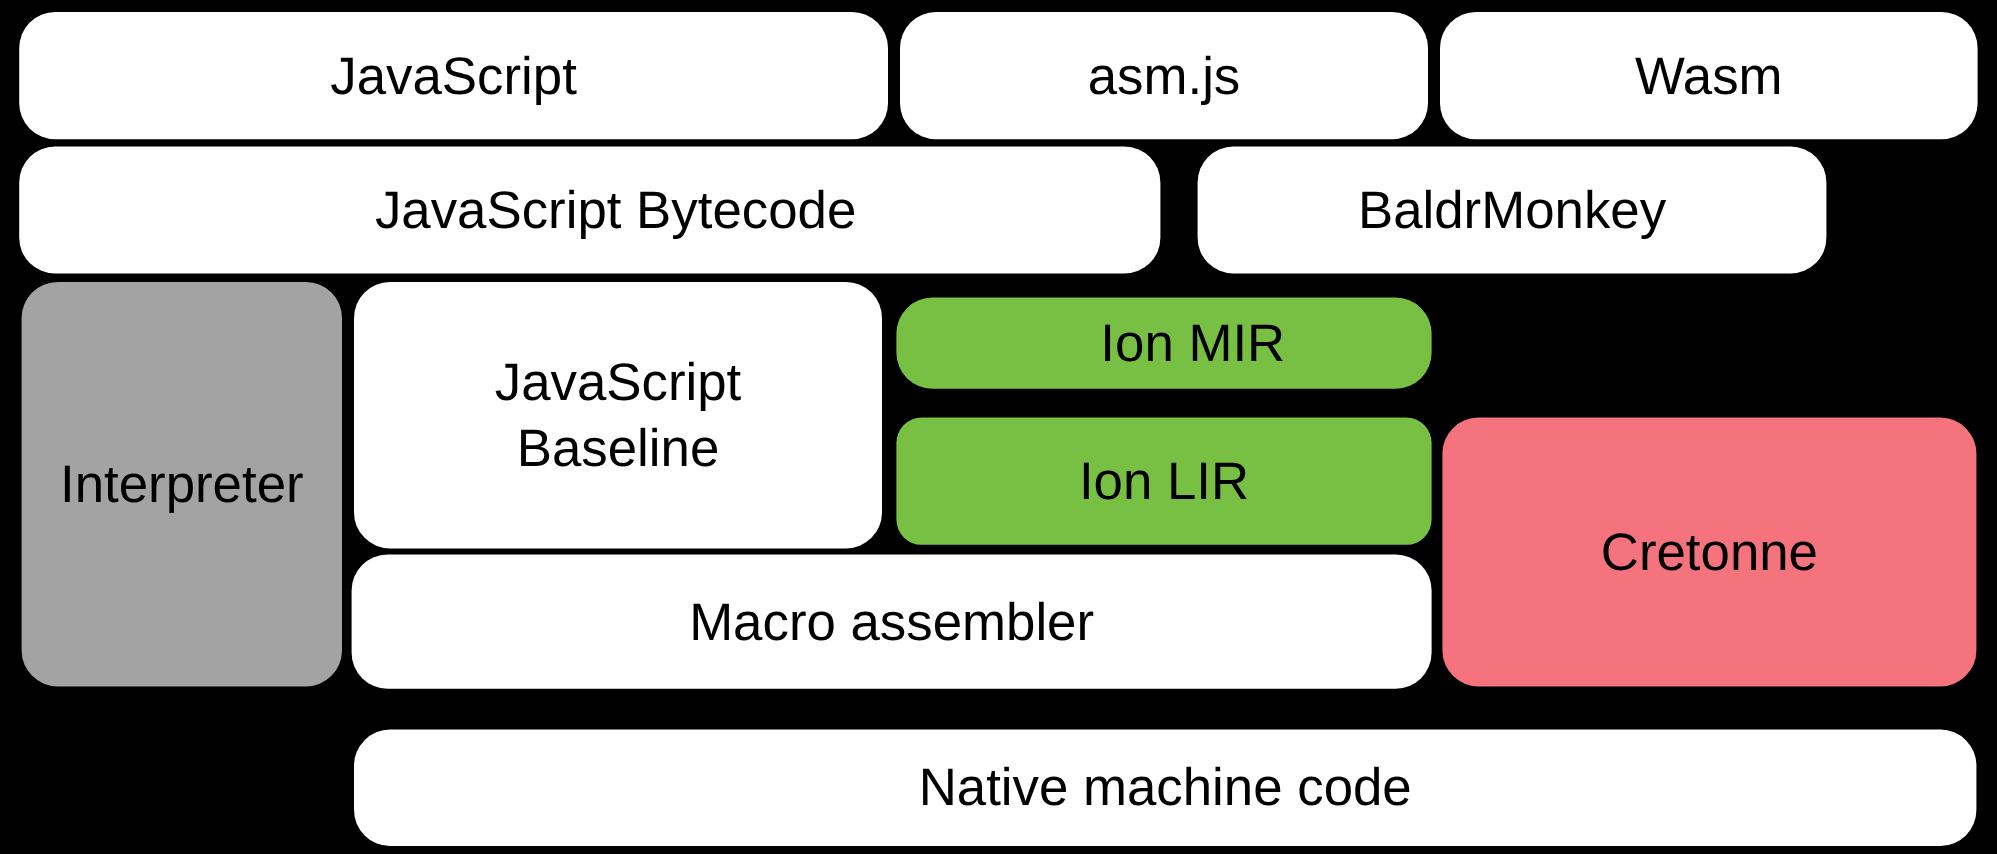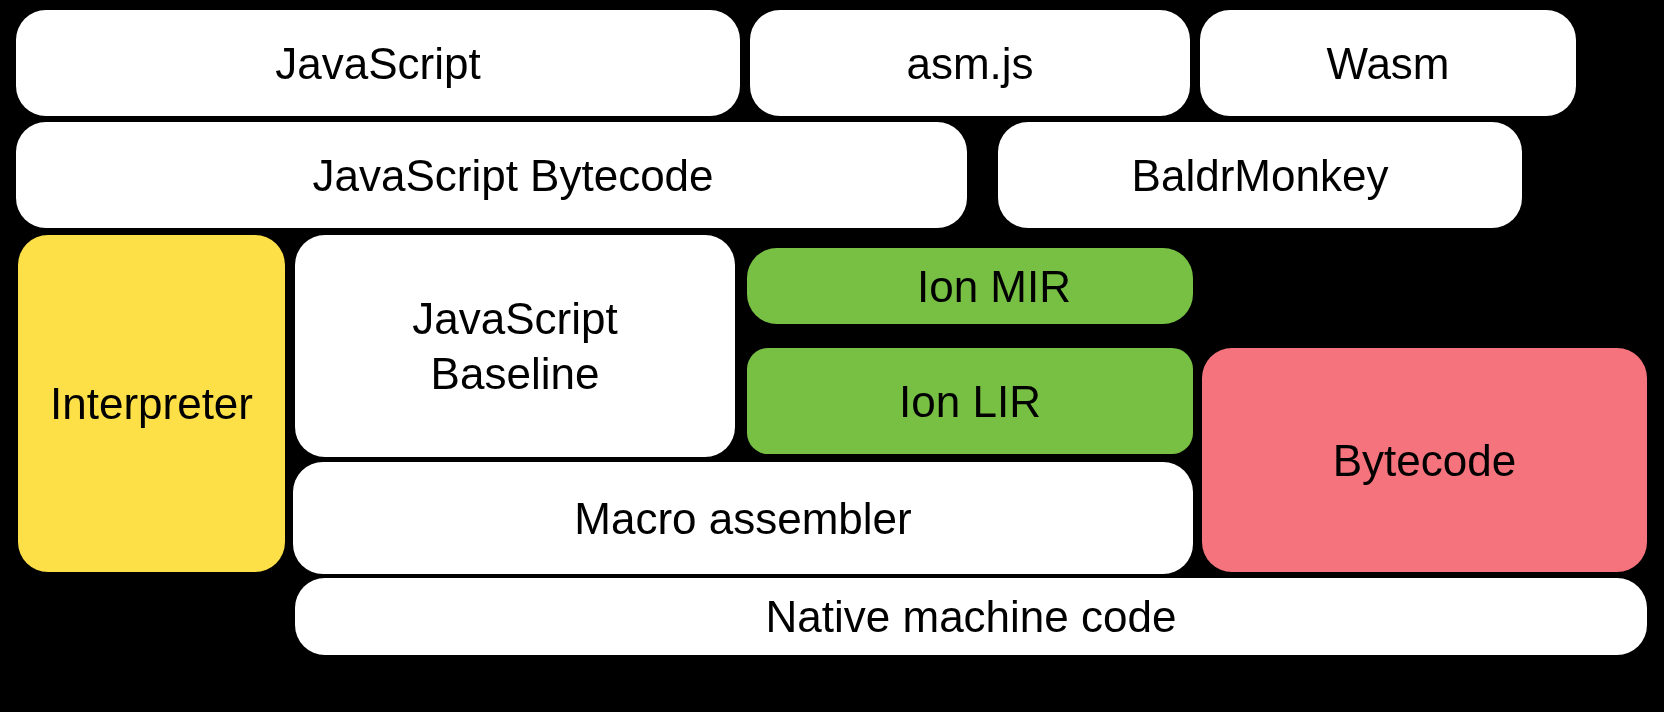--- a/index.html
+++ b/index.html
@@ -23,37 +23,37 @@
     text-align: center;
     border-radius: 30px;
     background: #ffffff;
     color: #000000;
     font-size: 44px;
     line-height: 1.25;
     white-space: pre-line;
     box-sizing: border-box;
   }
   .c-white { background: #ffffff; }
-  .c-gray  { background: #fde047; }
+  .c-gray  { background: #a3a3a3; }
   .c-green { background: #77c043; }
   .c-pink  { background: #f4737d; }
 
   
   .b-javascript          { left: 16px;   top: 10px;  width: 724px;  height: 106px; }
   .b-asmjs               { left: 750px;  top: 10px;  width: 440px;  height: 106px; }
-  .b-wasm                { left: 1200px; top: 10px;  width: 376px;  height: 106px; }
+  .b-wasm                { left: 1200px; top: 10px;  width: 448px;  height: 106px; }
   .b-javascript-bytecode { left: 16px;   top: 122px; width: 951px;  height: 106px; padding-left: 43px; }
   .b-baldrmonkey         { left: 998px;  top: 122px; width: 524px;  height: 106px; }
   .b-interpreter         { left: 18px;   top: 235px; width: 267px;  height: 337px; }
   .b-javascript-baseline { left: 295px;  top: 235px; width: 440px;  height: 222px; }
   .b-ion-mir             { left: 747px;  top: 248px; width: 446px;  height: 76px; padding-left: 48px; }
   .b-ion-lir             { left: 747px;  top: 348px; width: 446px;  height: 106px; border-radius: 21px; }
   .b-cretonne            { left: 1202px; top: 348px; width: 445px;  height: 224px; }
   .b-macro-assembler     { left: 293px;  top: 462px; width: 900px;  height: 112px; }
-  .b-native-machine-code { left: 295px;  top: 578px; width: 1352px; height: 77px; }
+  .b-native-machine-code { left: 295px;  top: 608px; width: 1352px; height: 97px; }
 </style>
 </head>
 <body>
 
 <div class="canvas">
 
   <div class="box c-white b-javascript">JavaScript</div>
 
   <div class="box c-white b-asmjs">asm.js</div>
 
@@ -65,19 +65,19 @@
 
   <div class="box c-gray b-interpreter">Interpreter</div>
 
   <div class="box c-white b-javascript-baseline">JavaScript
 Baseline</div>
 
   <div class="box c-green b-ion-mir">Ion MIR</div>
 
   <div class="box c-green b-ion-lir">Ion LIR</div>
 
-  <div class="box c-pink b-cretonne">Bytecode</div>
+  <div class="box c-pink b-cretonne">Cretonne</div>
 
   <div class="box c-white b-macro-assembler">Macro assembler</div>
 
   <div class="box c-white b-native-machine-code">Native machine code</div>
 
 </div>
 
 </body></html>

